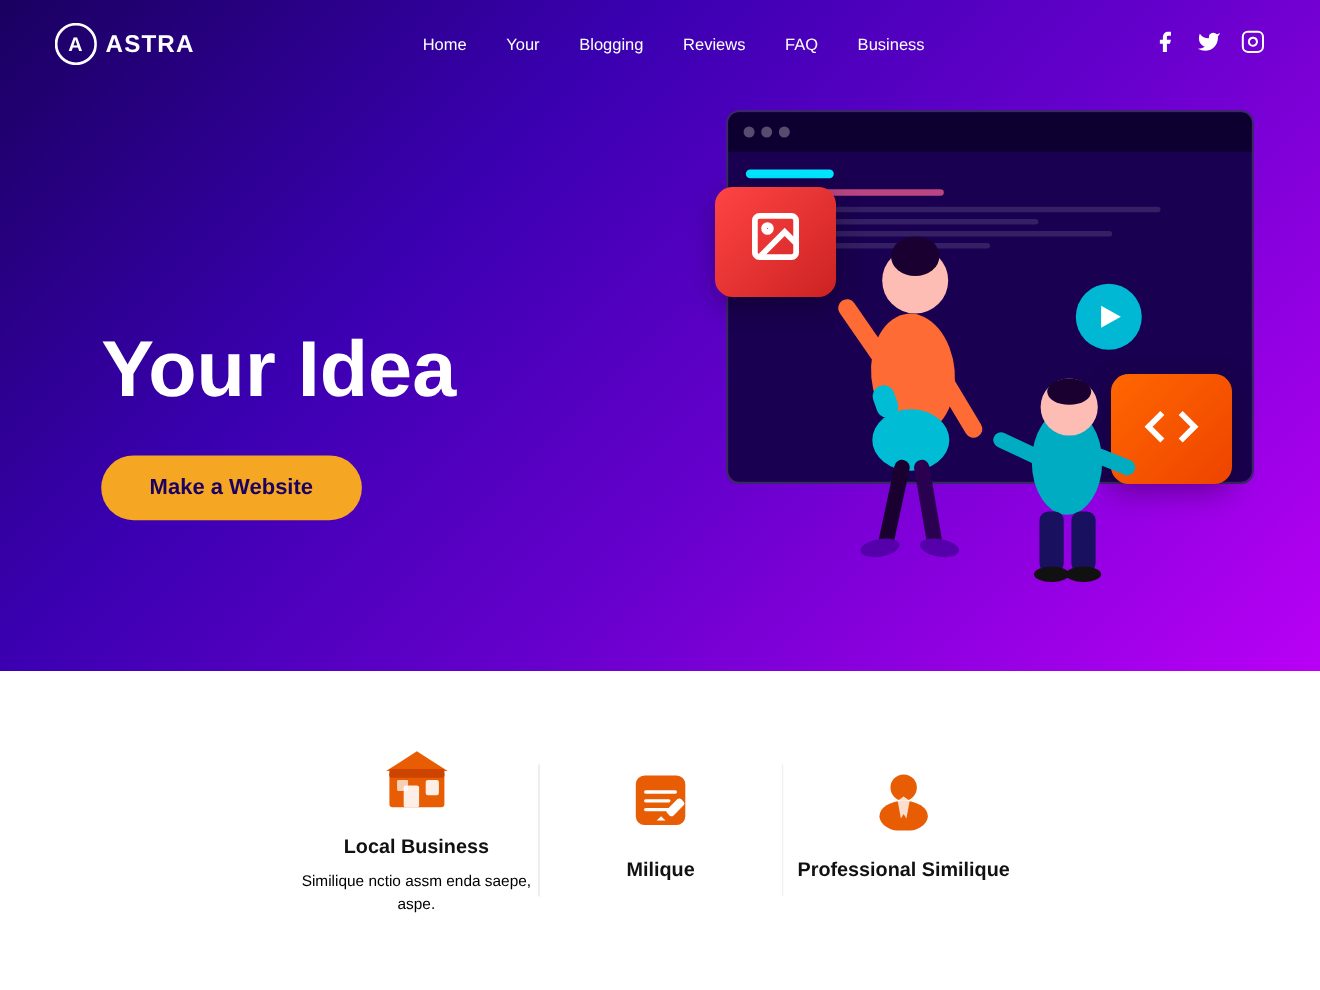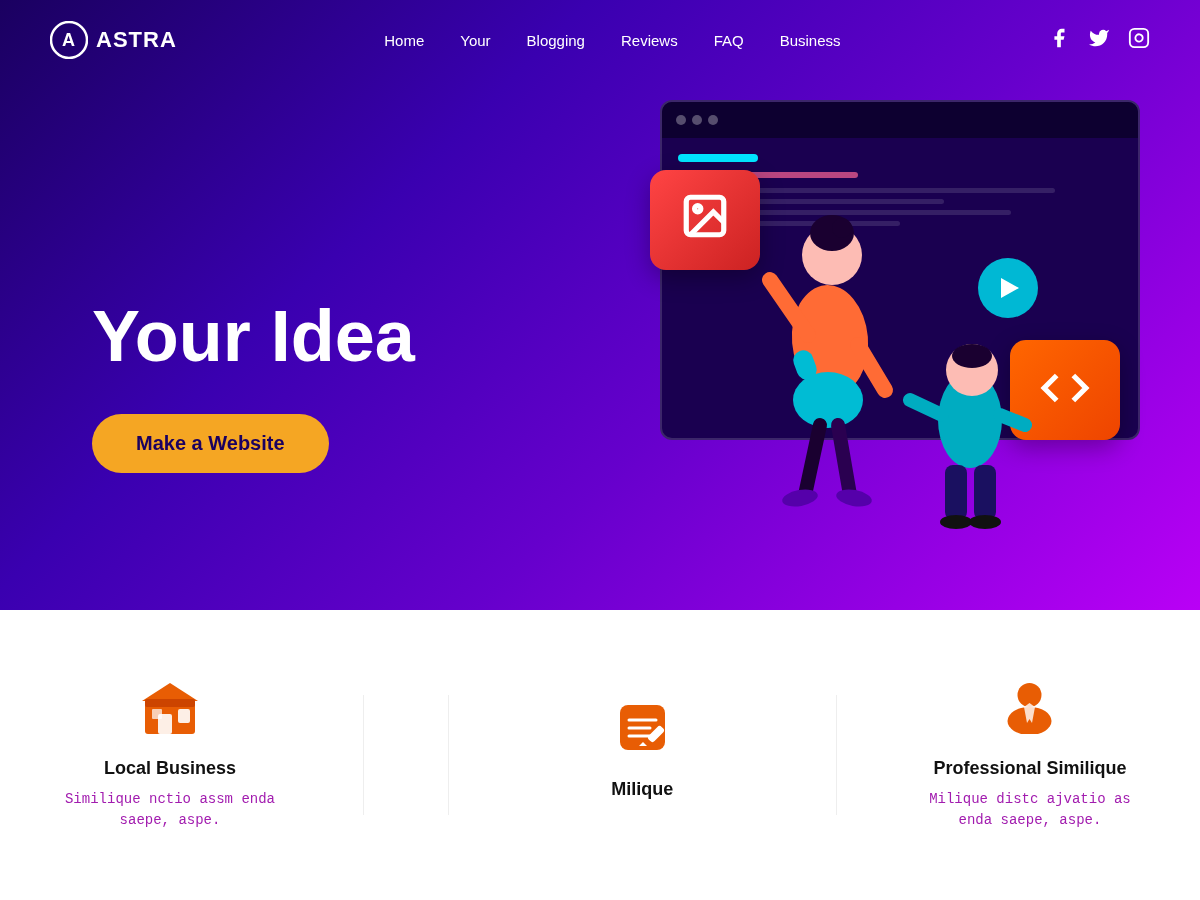--- a/index.html
+++ b/index.html
@@ -193,21 +193,21 @@
       box-shadow: 0 8px 24px rgba(0,0,0,0.3);
     }
 
     
     .services {
       width: 1200px;
       height: 290px;
       background: white;
       display: flex;
       align-items: center;
-      justify-content: space-between;
+      justify-content: center;
       padding: 30px 60px;
       position: absolute;
       bottom: 0;
     }
     .service-item {
       display: flex;
       flex-direction: column;
       align-items: center;
       text-align: center;
       width: 220px;
@@ -219,23 +219,22 @@
       line-height: 1;
     }
     .service-title {
       font-size: 18px;
       font-weight: 800;
       color: #111;
       margin-bottom: 10px;
     }
     .service-desc {
       font-size: 14px;
-      color: #a21caf;
+      color: #000000;
       line-height: 1.5;
-      font-family: Liberation Mono, monospace;
     }
     .service-divider {
       width: 1px;
       height: 120px;
       background: #eee;
     }
 
     
     .hero-svg {
       position: absolute;
@@ -422,15 +421,14 @@
   <div class="service-item">
     <div class="service-icon">
       <svg width="55" height="55" viewBox="0 0 55 55" fill="none">
         <circle cx="27.5" cy="16" r="12" fill="#e85d04"></circle>
         <ellipse cx="27.5" cy="42" rx="22" ry="14" fill="#e85d04"></ellipse>
 
         <path d="M22 28 L27.5 24 L33 28 L30 44 L27.5 40 L25 44Z" fill="white" opacity="0.8"></path>
       </svg>
     </div>
     <div class="service-title">Professional Similique</div>
-    <div class="service-desc">Milique distc ajvatio as enda saepe, aspe.</div>
   </div>
 </section>
 
 </body></html>

